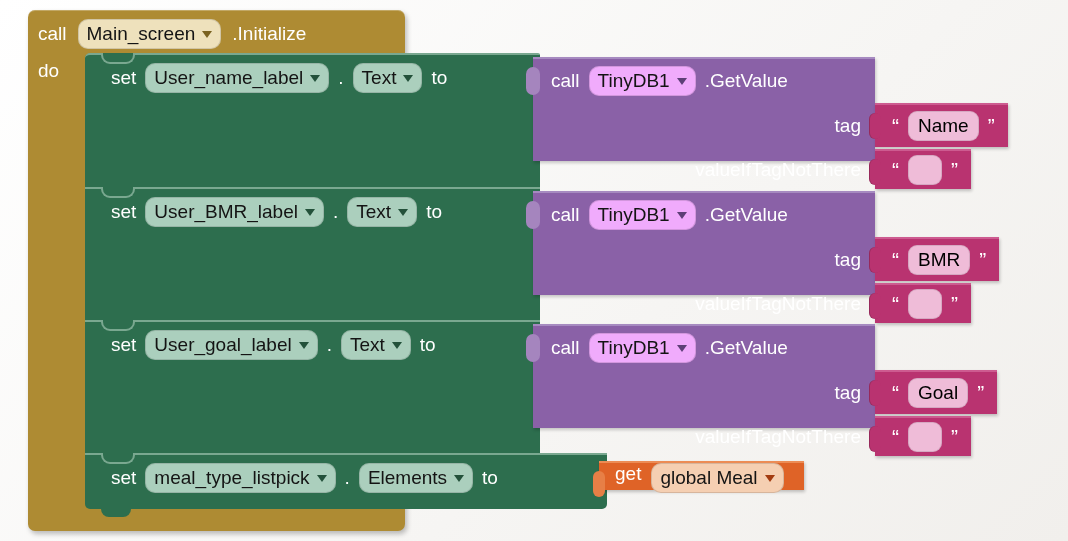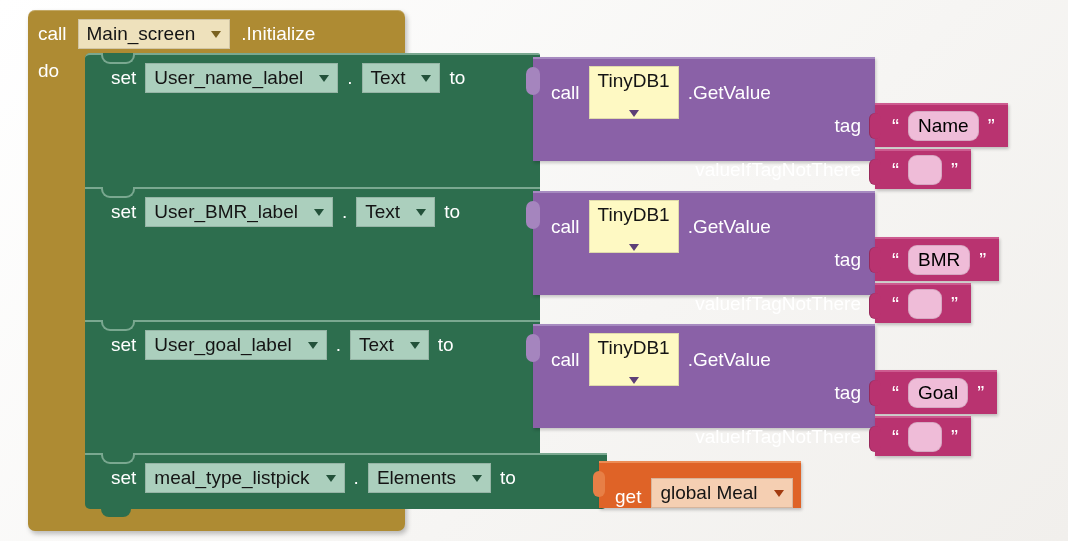--- a/index.html
+++ b/index.html
@@ -15,28 +15,28 @@
     background:#ae8b33; border-radius:7px;
     box-shadow:2px 3px 5px rgba(0,0,0,.25), inset 0 1px 0 rgba(255,255,255,.25);
   }
   .event-header{
     position:absolute; left:10px; top:5px; height:38px;
     display:flex; align-items:center; gap:11px; white-space:nowrap;
   }
   .do-label{ position:absolute; left:10px; top:50px; }
   
   .pill{
-    display:inline-flex; align-items:center; gap:16px;
-    padding:2px 9px; border-radius:0; color:#141414; line-height:26px;
+    display:inline-flex; align-items:center; gap:7px;
+    padding:2px 9px; border-radius:10px; color:#141414; line-height:26px;
     box-shadow:inset 0 0 0 1px rgba(0,0,0,.12);
     white-space:nowrap;
   }
   .pill.cream{ background:#eee1bc; }
   .pill.green{ background:#abcfbd; }
-  .pill.purple{ background:#fef9c3;flex-direction:column; }
+  .pill.purple{ background:#f0abfc; }
   .pill.orange{ background:#f5cfb2; }
   .arrow{ width:0; height:0; border-left:5px solid transparent; border-right:5px solid transparent; border-top:7px solid #555; }
   .arrow.cream{ border-top-color:#7a6220; }
   .arrow.green{ border-top-color:#23513a; }
   .arrow.purple{ border-top-color:#5d3f77; }
   .arrow.orange{ border-top-color:#a33b10; }
   
   .set-row{
     position:absolute; left:85px; background:#2d6e4e; box-sizing:border-box;
     border-top:2px solid #7aa890;
@@ -91,24 +91,24 @@
   .text-block.e3{ left:875px; top:416px; }
   .quote{ font-size:21px; line-height:20px; }
   .text-field{
     background:#efbcd8; border-radius:9px; min-width:16px; min-height:30px;
     display:flex; align-items:center; justify-content:center;
     padding:0 10px; color:#000000; box-shadow:inset 0 0 0 1px rgba(0,0,0,.1);
   }
   .text-field.empty{ width:10px; padding:0 9px; }
   
   .get-block{
-    position:absolute; left:599px; top:461px; height:47px;
+    position:absolute; left:599px; top:461px; height:29px;
     background:#df6327; box-sizing:border-box; border-top:2px solid #ec8c55;
     box-shadow:1px 2px 3px rgba(0,0,0,.22);
-    display:flex; align-items:flex-end; gap:10px; padding:0 8px 0 16px; white-space:nowrap;
+    display:flex; align-items:flex-start; gap:10px; padding:0 20px 0 16px; white-space:nowrap;
   }
   .get-block::before{
     content:""; position:absolute; left:-6px; top:8px; width:12px; height:26px;
     background:#e77f46; border-radius:6px;
   }
 </style>
 </head>
 <body>
 
 <div class="canvas">

